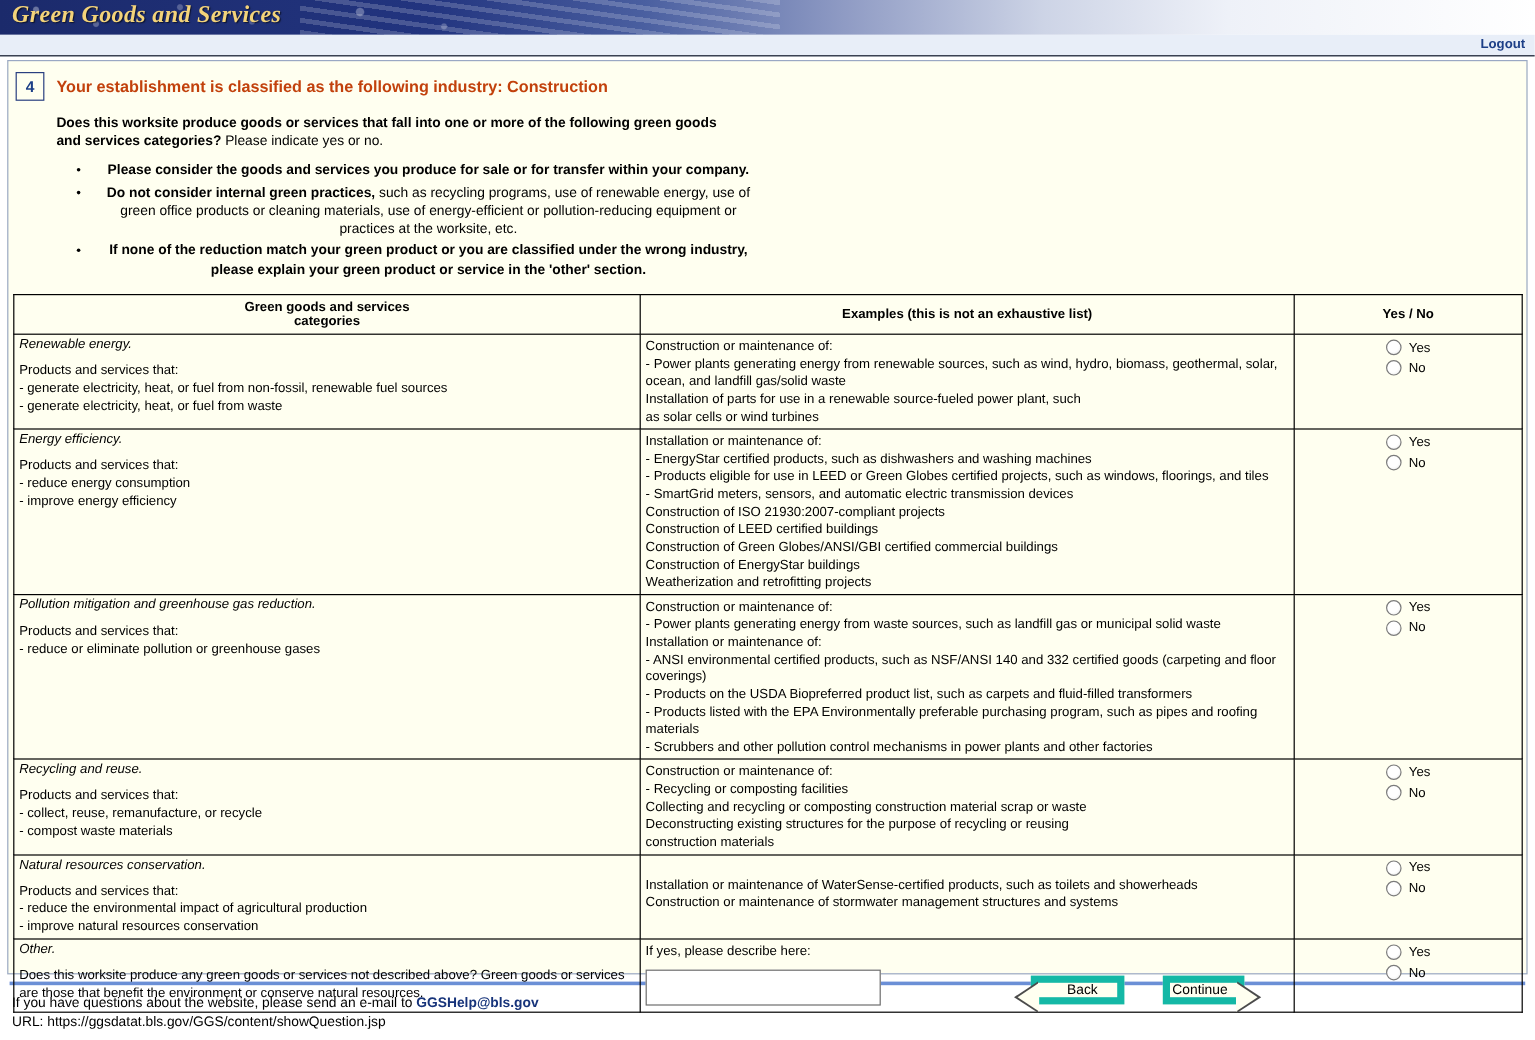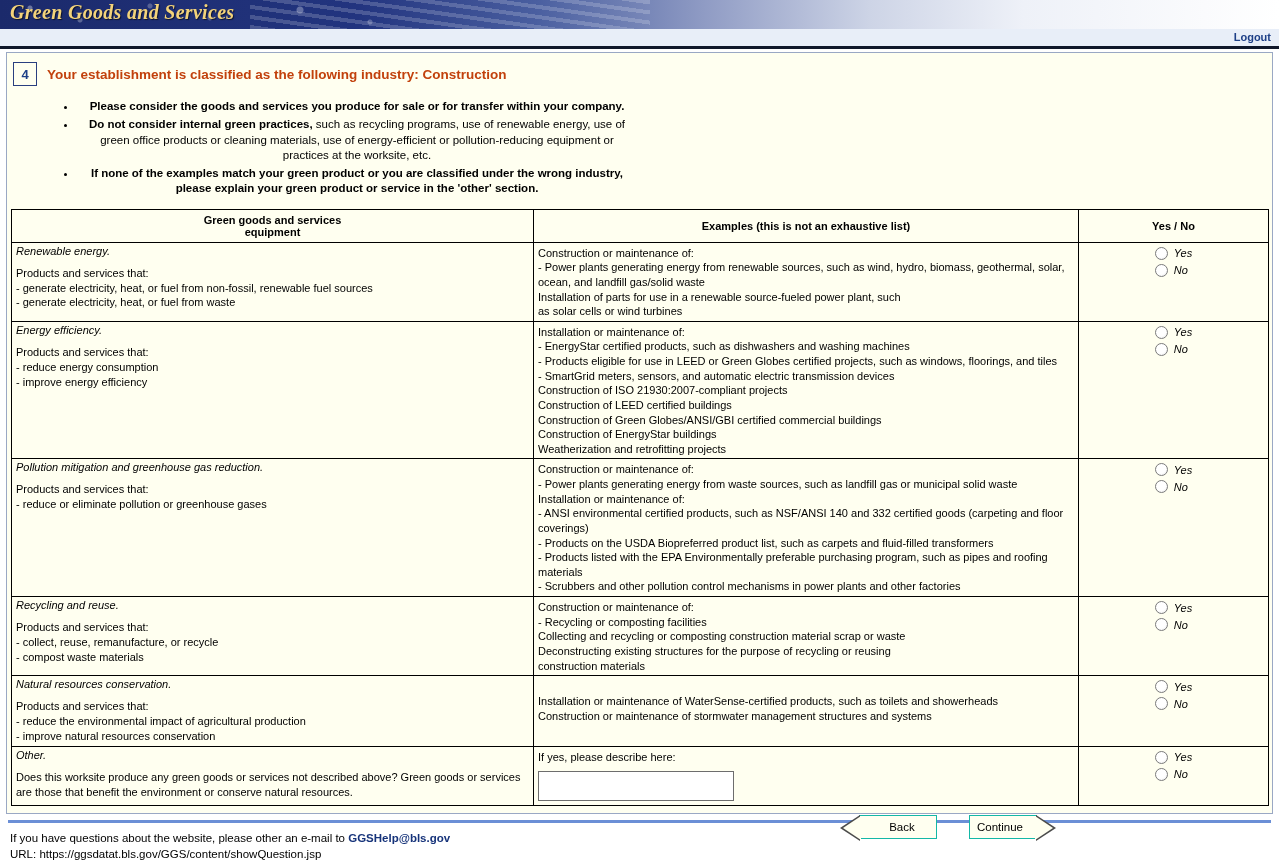--- a/index.html
+++ b/index.html
@@ -48,21 +48,21 @@
     font-size: 20px;
     color: #f3d37a;
     letter-spacing: .3px;
     text-shadow: 1px 1px 1px rgba(0,0,0,.6);
   }
 
   
   .logout-bar {
     height: 17px;
     background: #e8eef8;
-    border-bottom: 3px solid #0f172a;
+    border-bottom: 1px solid #0f172a;
     position: relative;
   }
   .logout-link {
     position: absolute;
     right: 8px;
     top: 2px;
     font-size: 11px;
     color: #1d3f87;
     font-weight: bold;
     text-decoration: none;
@@ -163,21 +163,20 @@
     vertical-align: middle;
   }
   .yn-wrap {
     display: inline-block;
     text-align: left;
   }
   .yn-row {
     display: flex;
     align-items: center;
     height: 17px;
-    font-style: italic;
   }
   .radio {
     width: 11px; height: 11px;
     border: 1px solid #7b7b7b;
     border-radius: 50%;
     background: radial-gradient(circle at 40% 35%, #ffffff 0 55%, #e3e3e3 100%);
     margin-right: 6px;
     cursor: pointer;
     flex: none;
   }
@@ -200,21 +199,21 @@
   
   .nav-row {
     position: absolute;
     left: 0; right: 0;
     top: 548px;
     height: 40px;
   }
   .arrow-btn {
     position: absolute;
     height: 24px;
-    border: 1px solid #14b8a6;
+    border: 6px solid #14b8a6;
     background: #fffff0;
     font-size: 11.5px;
     color: #000;
     display: flex;
     align-items: center;
     justify-content: center;
     cursor: pointer;
     box-sizing: border-box;
   }
   .back-btn {
@@ -296,38 +295,41 @@
   <a class="logout-link">Logout</a>
 </div>
 
 <div class="page">
 
   <div class="q-header">
     <div class="q-num">4</div>
     <div class="q-title">Your establishment is classified as the following industry: Construction</div>
   </div>
 
+  <div class="intro">
+    <b>Does this worksite produce goods or services that fall into one or more of the following green goods and services categories?</b><span> Please indicate yes or no.</span>
+  </div>
 
   <ul class="bullets">
     <li><b>Please consider the goods and services you produce for sale or for transfer within your company.</b></li>
     <li><b>Do not consider internal green practices,</b> such as recycling programs, use of renewable energy, use of green office products or cleaning materials, use of energy-efficient or pollution-reducing equipment or practices at the worksite, etc.</li>
-    <li><b>If none of the examples match your green product or you are classified under the wrong industry, please explain your green product or service in the 'other' section.</b></li>
+    <li><b>If none of the reduction match your green product or you are classified under the wrong industry, please explain your green product or service in the 'other' section.</b></li>
   </ul>
 
   <table class="ggs">
     <colgroup>
         <col class="c1">
         <col class="c2">
         <col class="c3">
       </colgroup>
     <thead>
       <tr>
         <th>
           <span>Green goods and services</span><br>
-          <span>equipment</span>
+          <span>categories</span>
         </th>
         <th>Examples (this is not an exhaustive list)</th>
         <th>Yes / No</th>
       </tr>
     </thead>
     <tbody>
 
       <tr>
         <td>
           <div class="cat-title">Renewable energy.</div>
@@ -497,16 +499,16 @@
   <div class="nav-row">
     <div class="arrow-btn back-btn">Back</div>
     <div class="arrow-btn cont-btn">Continue</div>
   </div>
 
 </div>
 
 <div class="footer-rule"></div>
 <div class="footer">
   <div>
-    <span>If you have questions about the website, please other an e-mail to </span><a>GGSHelp@bls.gov</a>
+    <span>If you have questions about the website, please send an e-mail to </span><a>GGSHelp@bls.gov</a>
   </div>
   <div class="mono">URL: https://ggsdatat.bls.gov/GGS/content/showQuestion.jsp</div>
 </div>
 
 </body></html>

